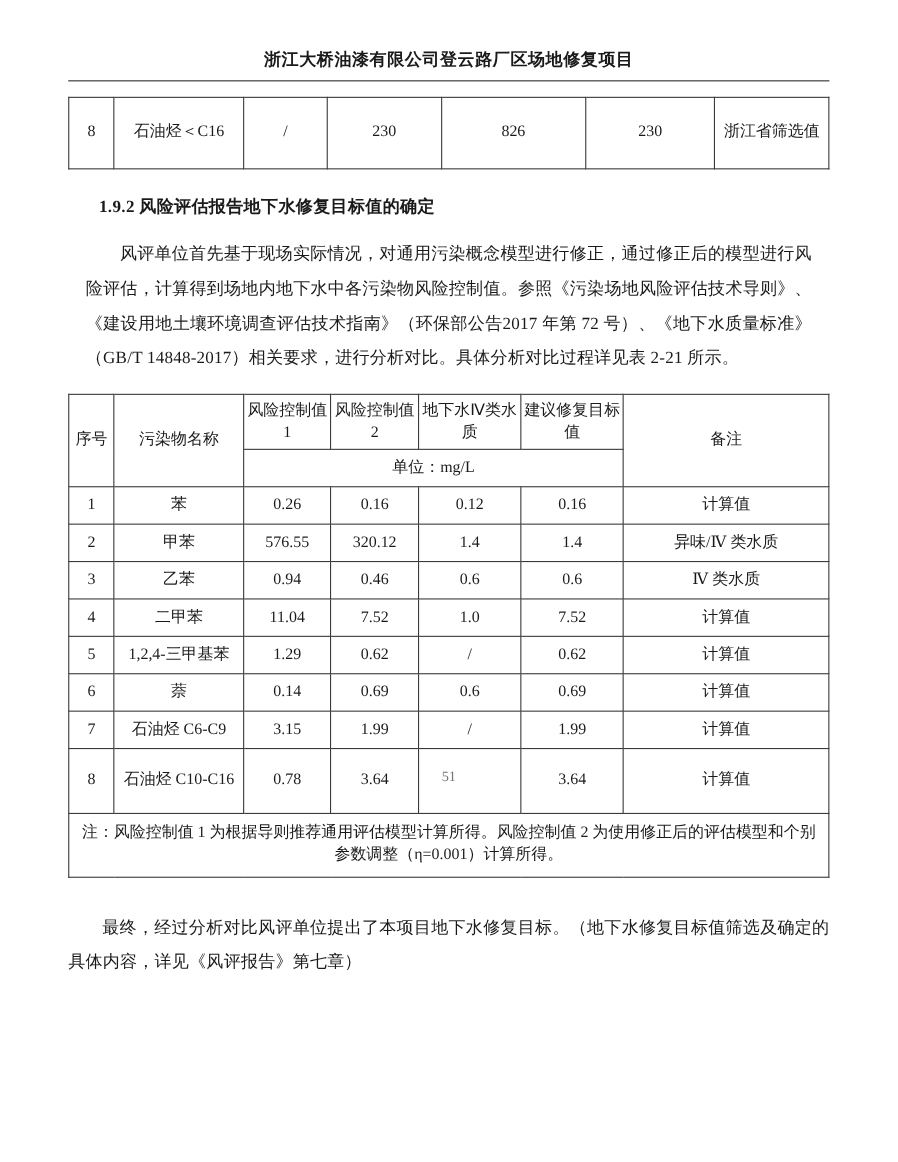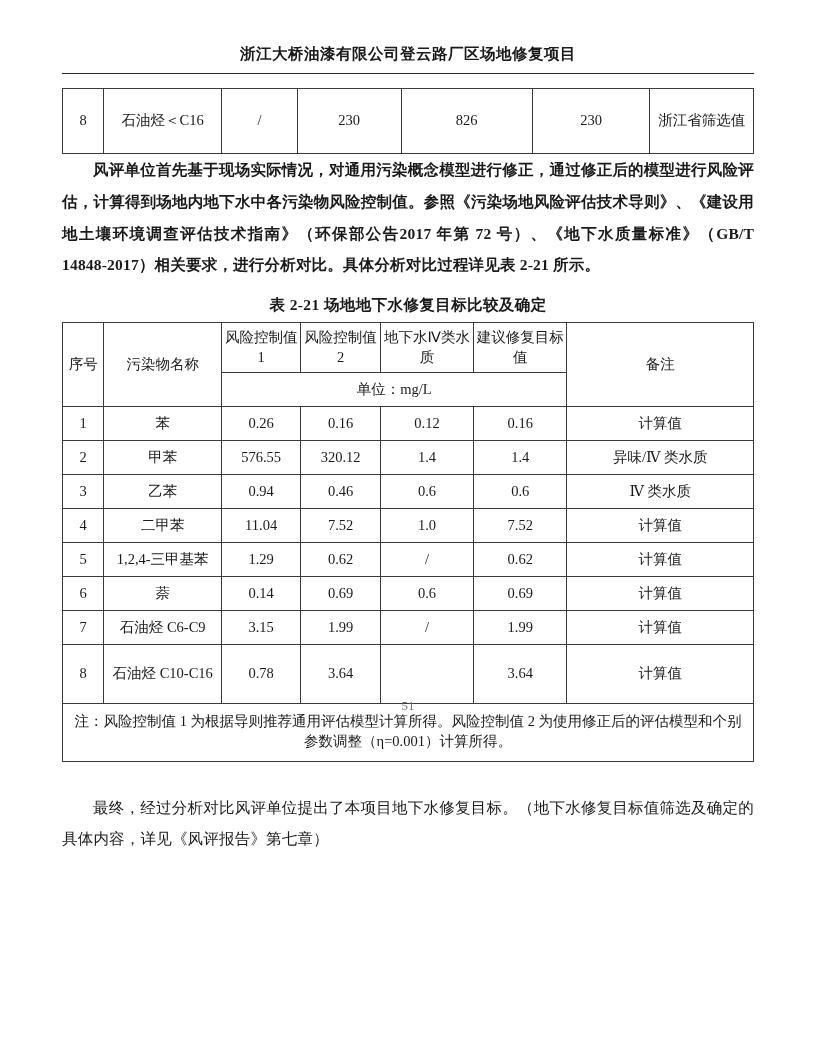--- a/index.html
+++ b/index.html
@@ -60,24 +60,23 @@
     font-size: 15.5px;
     margin: 24px 0 10px 0;
     text-indent: 28px;
     letter-spacing: 0.3px;
   }
   p.body-text {
     font-size: 15.5px;
     line-height: 2.05;
     text-align: justify;
     text-justify: inter-ideograph;
-    margin: 0;
+    margin: 16px;
     text-indent: 2em;
     letter-spacing: 0.2px;
-    font-weight: bold;
   }
   .table-caption {
     text-align: center;
     font-weight: bold;
     font-size: 15.5px;
     margin: 14px 0 6px 0;
     letter-spacing: 0.4px;
   }
   .main-table td {
     height: 23px;
@@ -140,24 +139,24 @@
         <td class="two-line">石油烃＜C16</td>
         <td>/</td>
         <td>230</td>
         <td>826</td>
         <td>230</td>
         <td class="two-line">浙江省筛选值</td>
       </tr>
     </tbody>
   </table>
 
+  <div class="section-title">1.9.2 风险评估报告地下水修复目标值的确定</div>
 
   <p class="body-text">风评单位首先基于现场实际情况，对通用污染概念模型进行修正，通过修正后的模型进行风险评估，计算得到场地内地下水中各污染物风险控制值。参照《污染场地风险评估技术导则》、《建设用地土壤环境调查评估技术指南》（环保部公告2017 年第 72 号）、《地下水质量标准》（GB/T 14848-2017）相关要求，进行分析对比。具体分析对比过程详见表 2-21 所示。</p>
 
-  <div class="table-caption">表 2-21  场地地下水修复目标比较及确定</div>
 
   <table class="doc-table main-table">
     <colgroup>
       <col style="width:6%">
         <col style="width:17%">
         <col style="width:11.5%">
         <col style="width:11.5%">
         <col style="width:13.5%">
         <col style="width:13.5%">
         <col style="width:27%">

